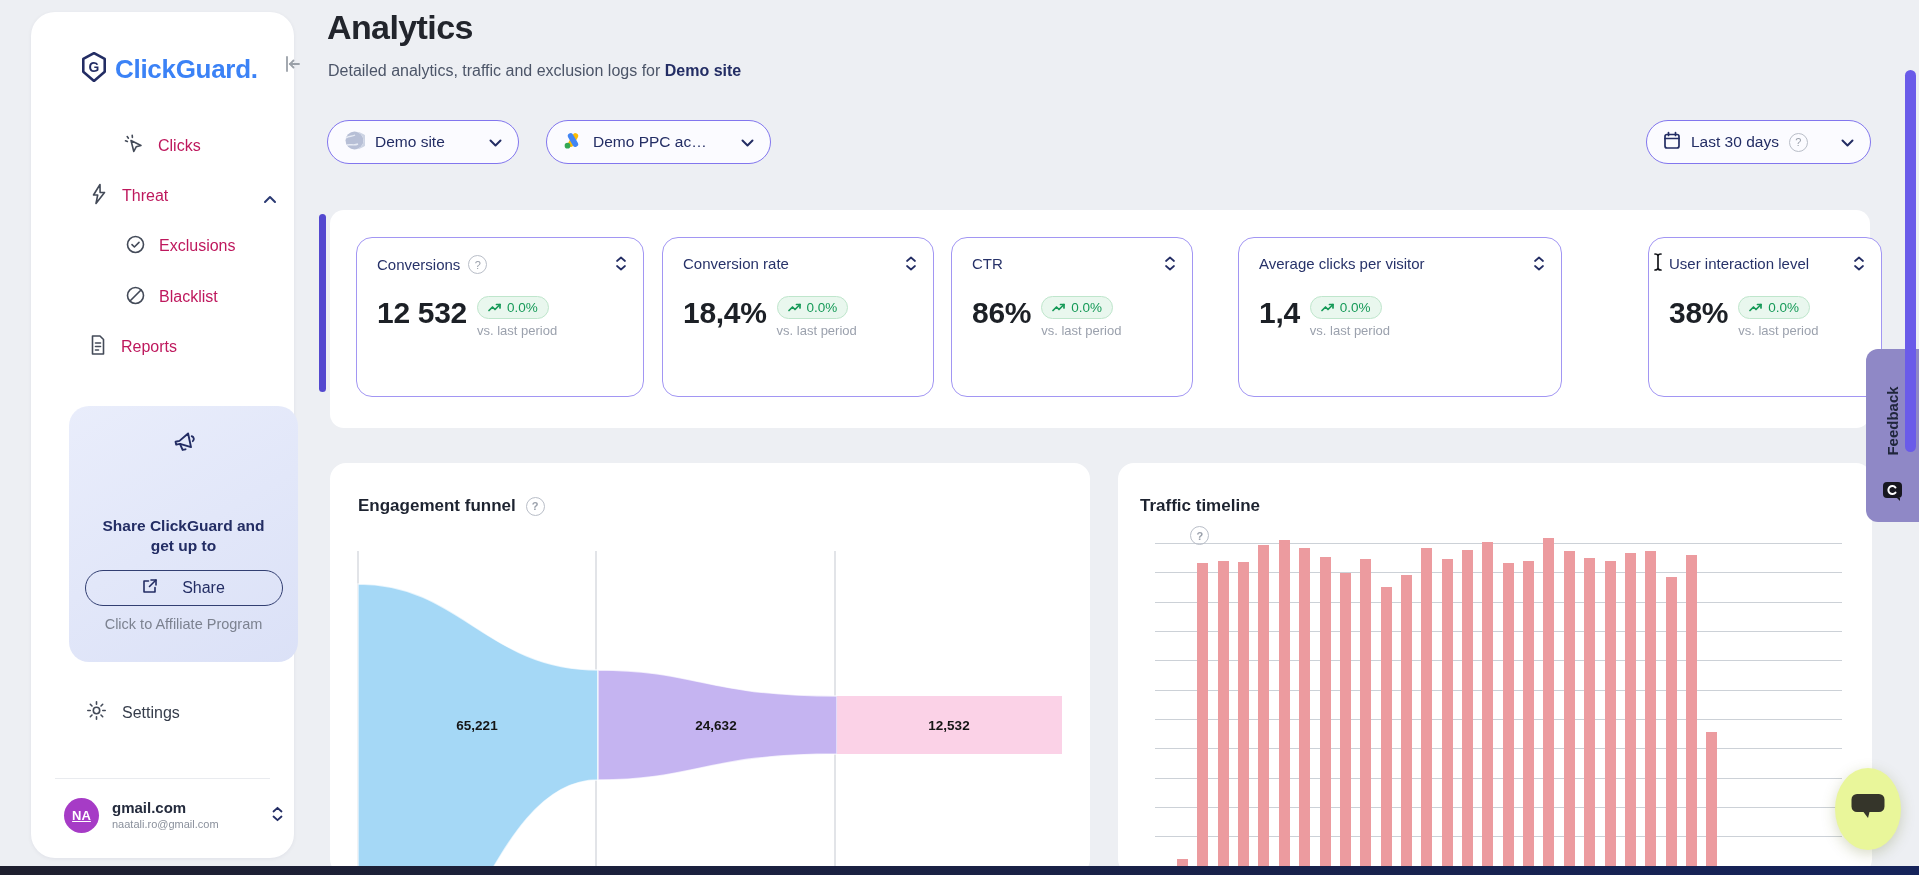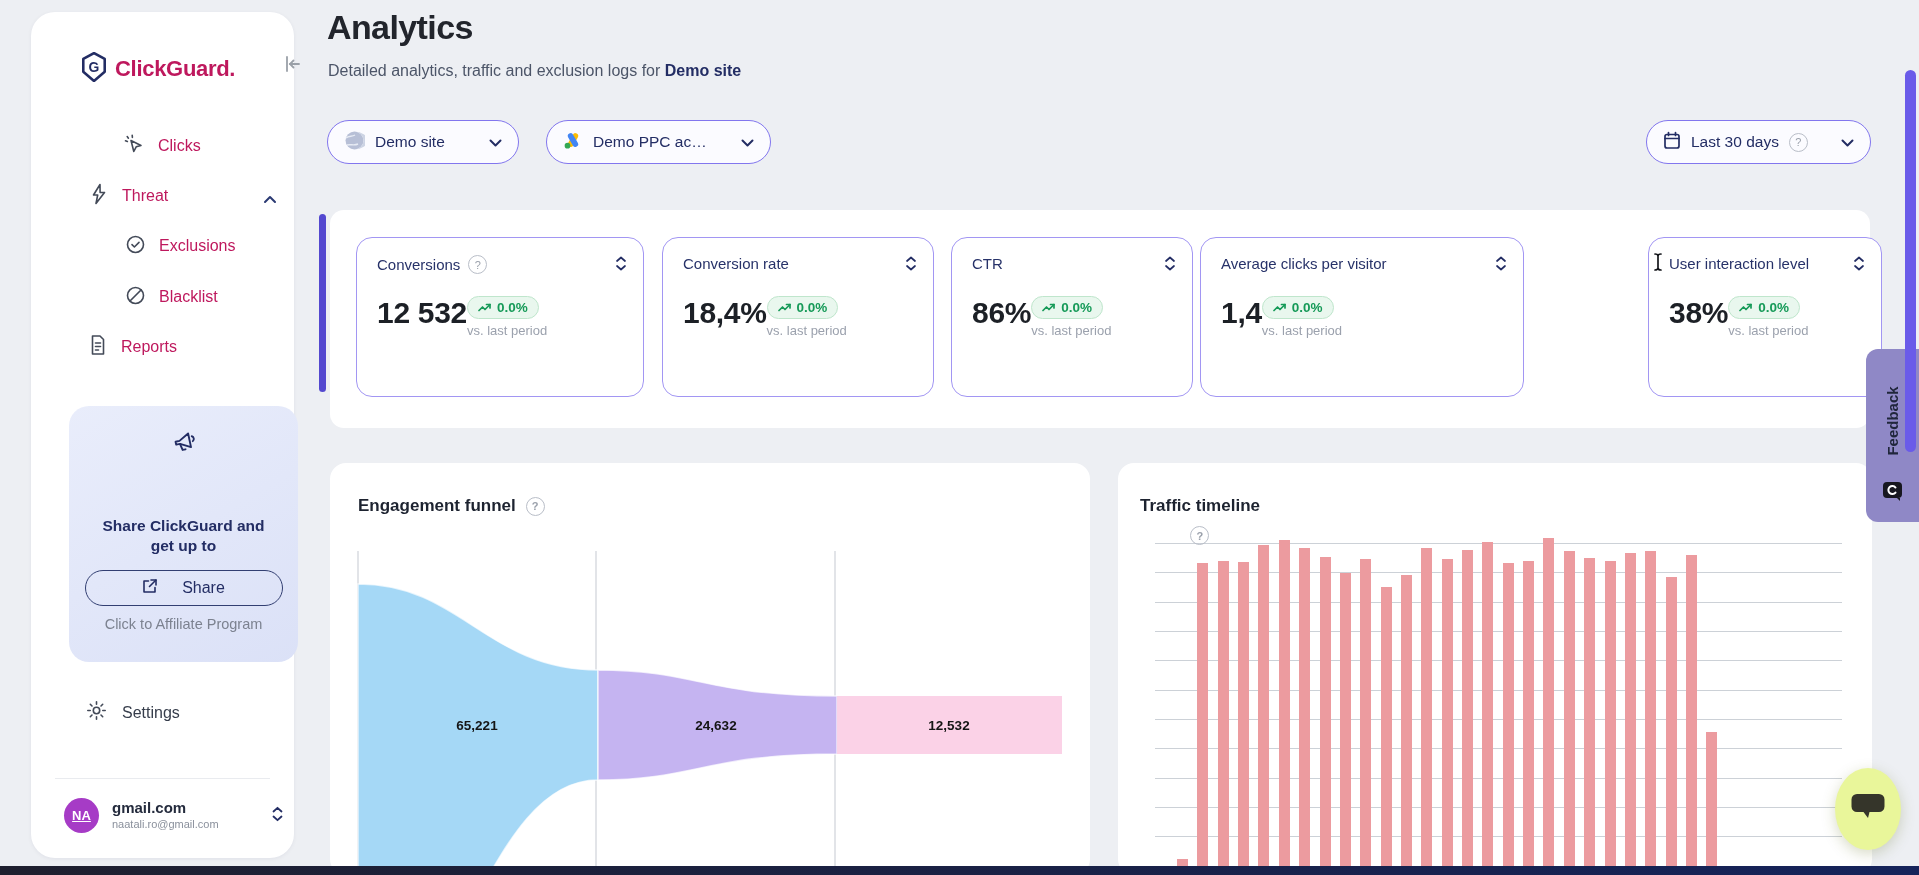--- a/index.html
+++ b/index.html
@@ -4,21 +4,21 @@
 <style>
   html,body{margin:0;padding:0;background:#edeff3;}
   .stage{position:relative;width:1919px;height:875px;overflow:hidden;background:#edeff3;
          font-family:"Liberation Sans","DejaVu Sans",sans-serif;color:#242a33;}
   .abs{position:absolute;}
 
   
   .sidebar{position:absolute;left:31px;top:12px;width:263px;height:846px;background:#fff;
            border-radius:24px;box-shadow:0 1px 4px rgba(20,25,60,.06);}
   .logo-row{position:absolute;left:50px;top:40px;display:flex;align-items:center;gap:8px;}
-  .logo-text{font-size:22px;font-weight:800;color:#be185d;letter-spacing:-.3px;}
+  .logo-text{font-size:26px;font-weight:800;color:#3b82f6;letter-spacing:-.3px;}
   .collapse{position:absolute;left:252px;top:42px;width:20px;height:20px;cursor:pointer;}
   .nav-item{position:absolute;display:flex;align-items:center;gap:13px;height:30px;cursor:pointer;}
   .nav-item .lbl{font-size:16px;color:#be185d;font-weight:500;}
   .nav-item.sub .lbl{font-weight:400;}
   .threat-chevron{position:absolute;left:232px;top:178px;}
   .side-scroll{position:absolute;left:288px;top:202px;width:7px;height:178px;border-radius:4px;background:#5348cf;}
   .promo{position:absolute;left:38px;top:394px;width:229px;height:256px;border-radius:20px;
          background:linear-gradient(150deg,#e9edfb,#dbe1f7);text-align:center;color:#232d64;}
   .promo-head{margin-top:54px;font-size:15.5px;font-weight:700;line-height:20px;}
   .promo-amount{margin-top:12px;font-size:30px;font-weight:800;letter-spacing:.5px;}
@@ -44,24 +44,24 @@
         font-size:15.5px;color:#232d64;font-weight:500;}
   .help-dot{width:17px;height:17px;border-radius:50%;border:1.4px solid #b9bec8;color:#9aa0ab;font-size:11px;
             display:inline-flex;align-items:center;justify-content:center;flex:0 0 auto;cursor:pointer;}
 
   
   .kpi-band{position:absolute;left:330px;top:210px;width:1540px;height:218px;background:#fff;border-radius:14px;}
   .kcard{position:absolute;top:237px;height:160px;border:1.3px solid #a296f3;border-radius:16px;background:#fff;box-sizing:border-box;}
   .kcard .khead{position:absolute;left:20px;top:17px;display:flex;align-items:center;gap:8px;
                 font-size:15px;color:#273269;font-weight:500;white-space:nowrap;}
   .sorter{position:absolute;right:16px;top:18px;cursor:pointer;}
-  .kval-row{position:absolute;left:20px;top:58px;display:flex;align-items:flex-start;}
+  .kval-row{position:absolute;left:20px;top:58px;display:flex;align-items:flex-start;gap:10px;}
   .kval{font-size:30px;font-weight:700;color:#1c2026;line-height:34px;letter-spacing:-.3px;}
   .kbadge{display:inline-flex;align-items:center;gap:5px;padding:3px 10px;border-radius:999px;
-          background:#e9f7ee;border:1px solid #bfe6cc;color:#169a58;font-size:13.5px;font-weight:700;}
+          background:#e9f7ee;border:1px solid #bfe6cc;color:#169a58;font-size:13.5px;font-weight:400;}
   .kcap{margin-top:4px;font-size:13px;color:#9ba1ad;}
 
   
   .chart-card{position:absolute;top:463px;height:412px;background:#fff;border-radius:16px;}
   .chart-title{position:absolute;top:496px;display:flex;align-items:center;gap:10px;
                font-size:17px;font-weight:700;color:#1d2330;}
   .t-grid{position:absolute;left:37px;top:80px;width:687px;height:326px;
           background:repeating-linear-gradient(to bottom,#ccd1d7 0,#ccd1d7 1px,transparent 1px,transparent 29.35px);}
   .tbar{position:absolute;width:11px;}
 
@@ -334,21 +334,21 @@
               <path d="M1 7.5 L4.5 4 L7 6.5 L12 1.5"></path>
               <path d="M8.5 1.5 H12 V5"></path>
             </svg>
             <span>0.0%</span>
           </span>
         <div class="kcap">vs. last period</div>
       </span>
     </div>
   </div>
 
-  <div class="kcard" style="left:1200px;width:324px;">
+  <div class="kcard" style="left:1238px;width:324px;">
     <div class="khead">
         <span>Average clicks per visitor</span>
       </div>
     <span class="sorter"><svg width="12" height="15" viewBox="0 0 12 15" fill="none" stroke="#232d64" stroke-width="1.7" stroke-linecap="round" stroke-linejoin="round">
           <path d="M2 5 L6 1.5 L10 5"></path>
           <path d="M2 10 L6 13.5 L10 10"></path>
         </svg></span>
     <div class="kval-row">
       <span class="kval">1,4</span>
       <span>

